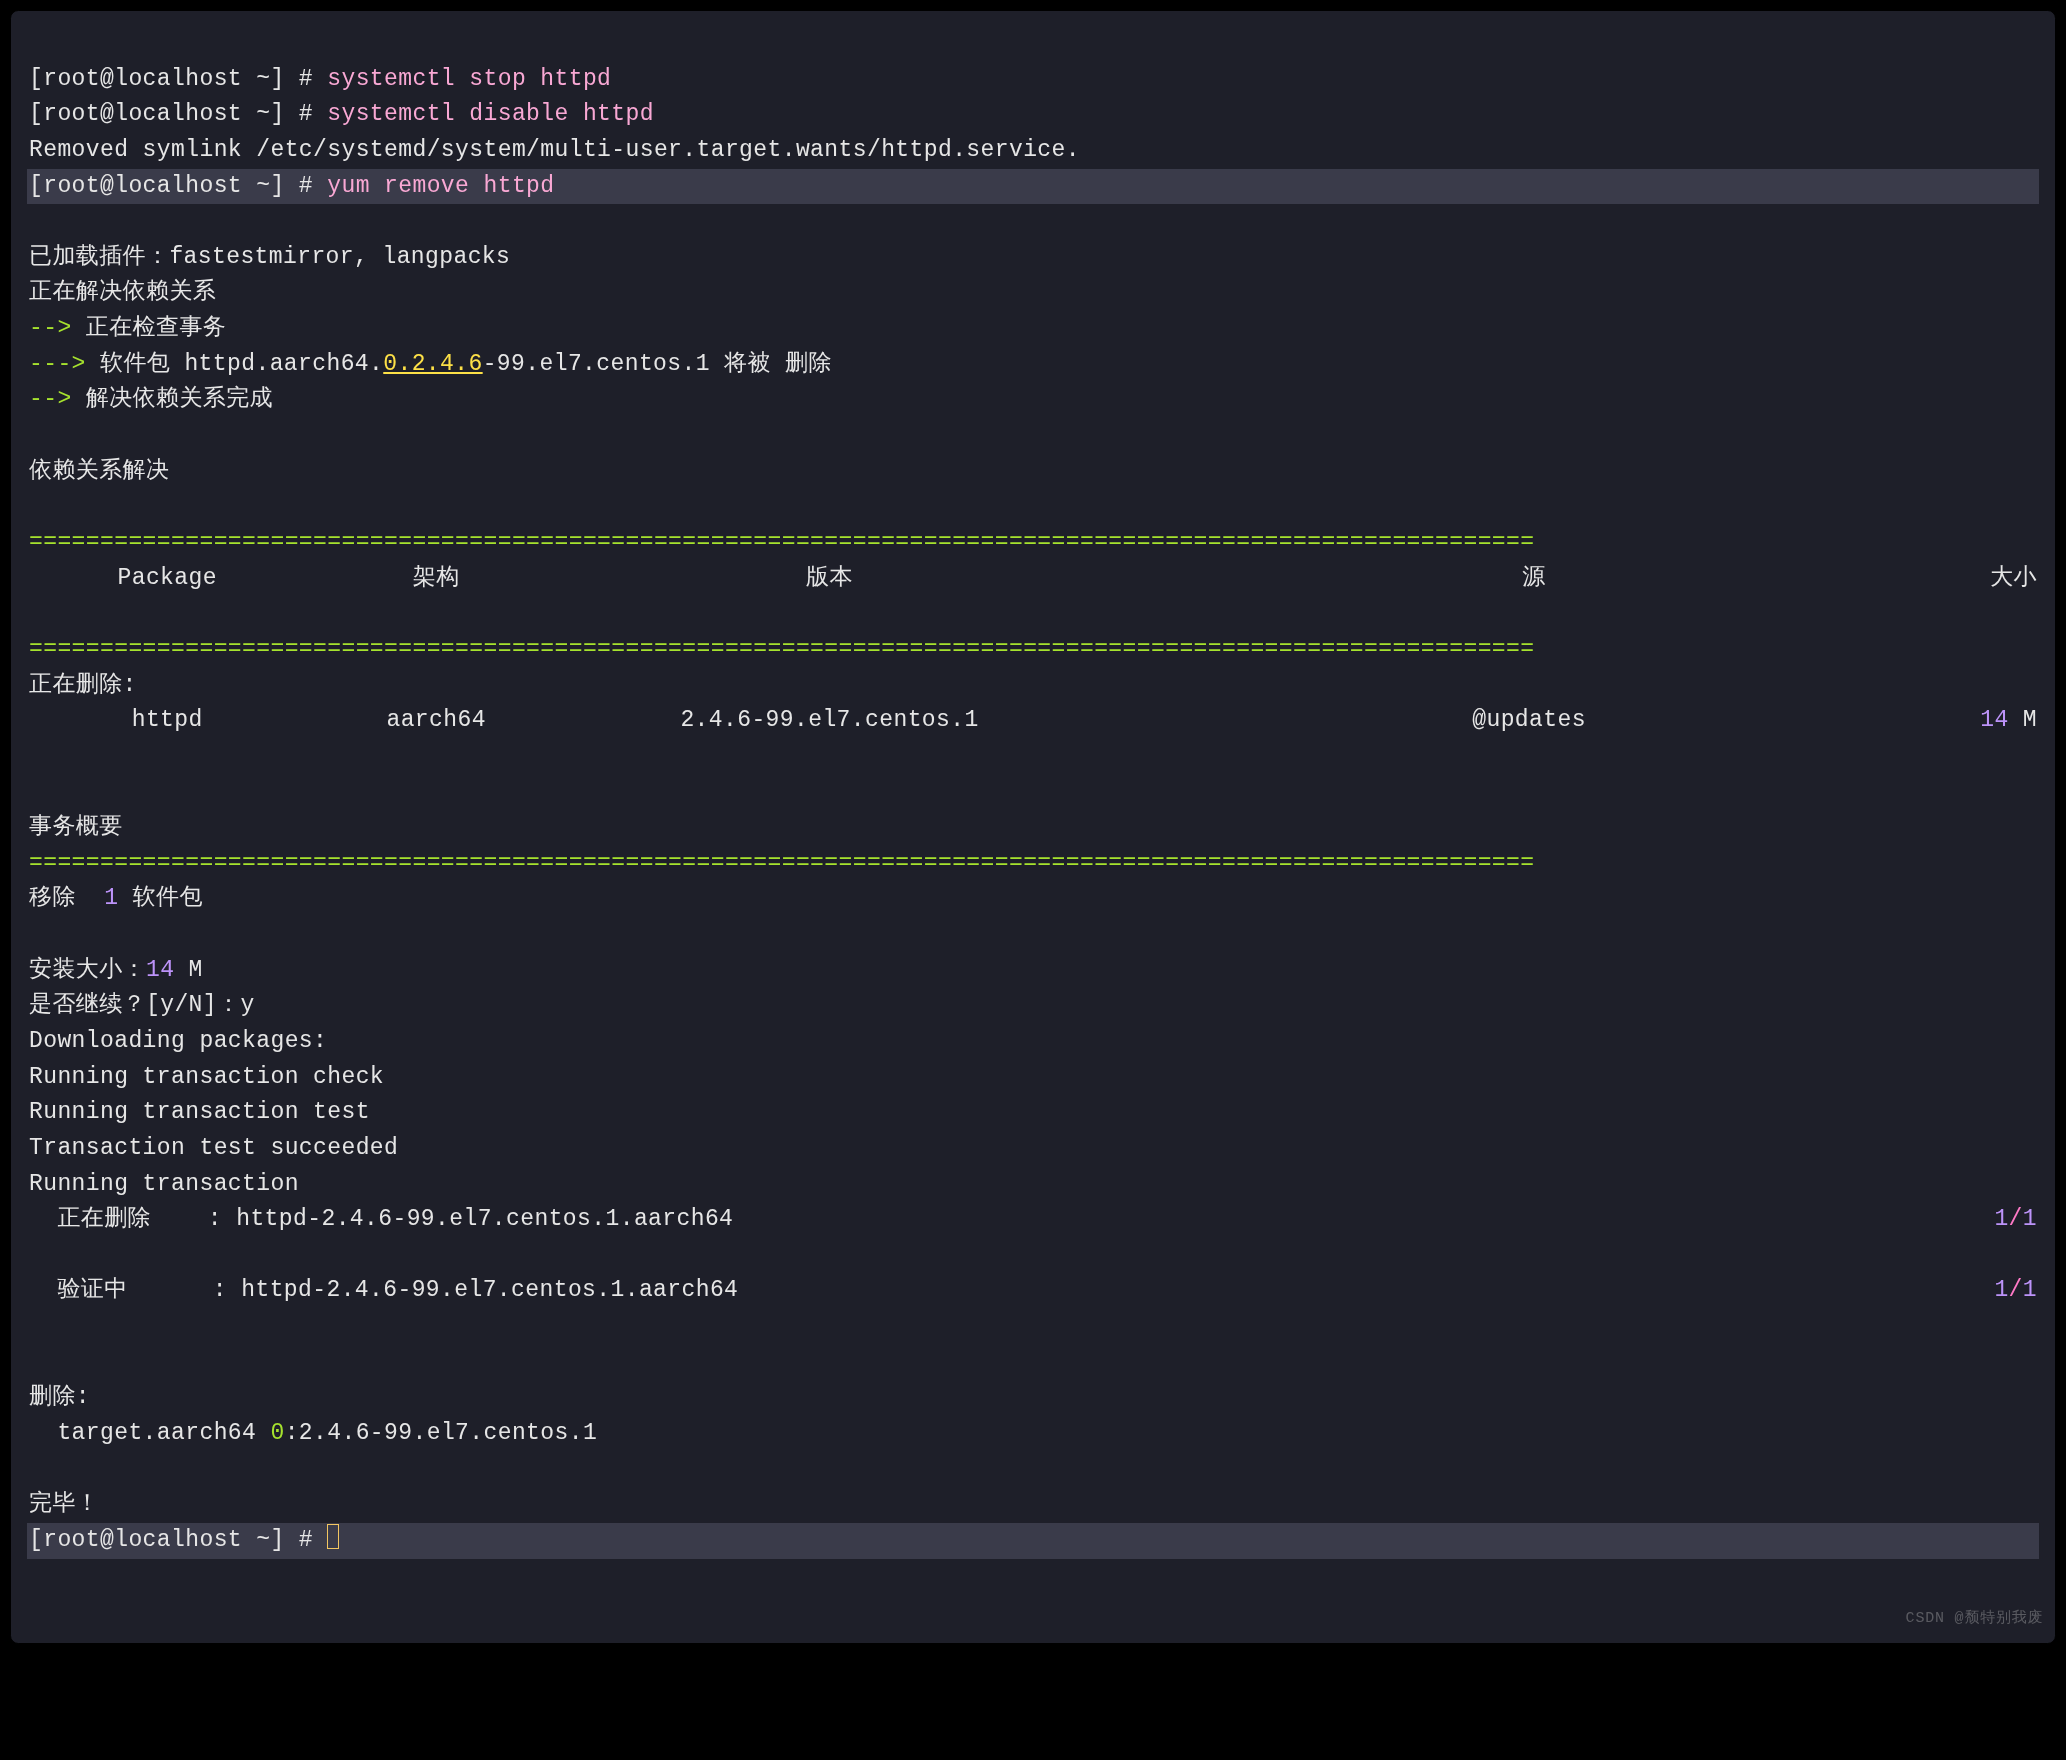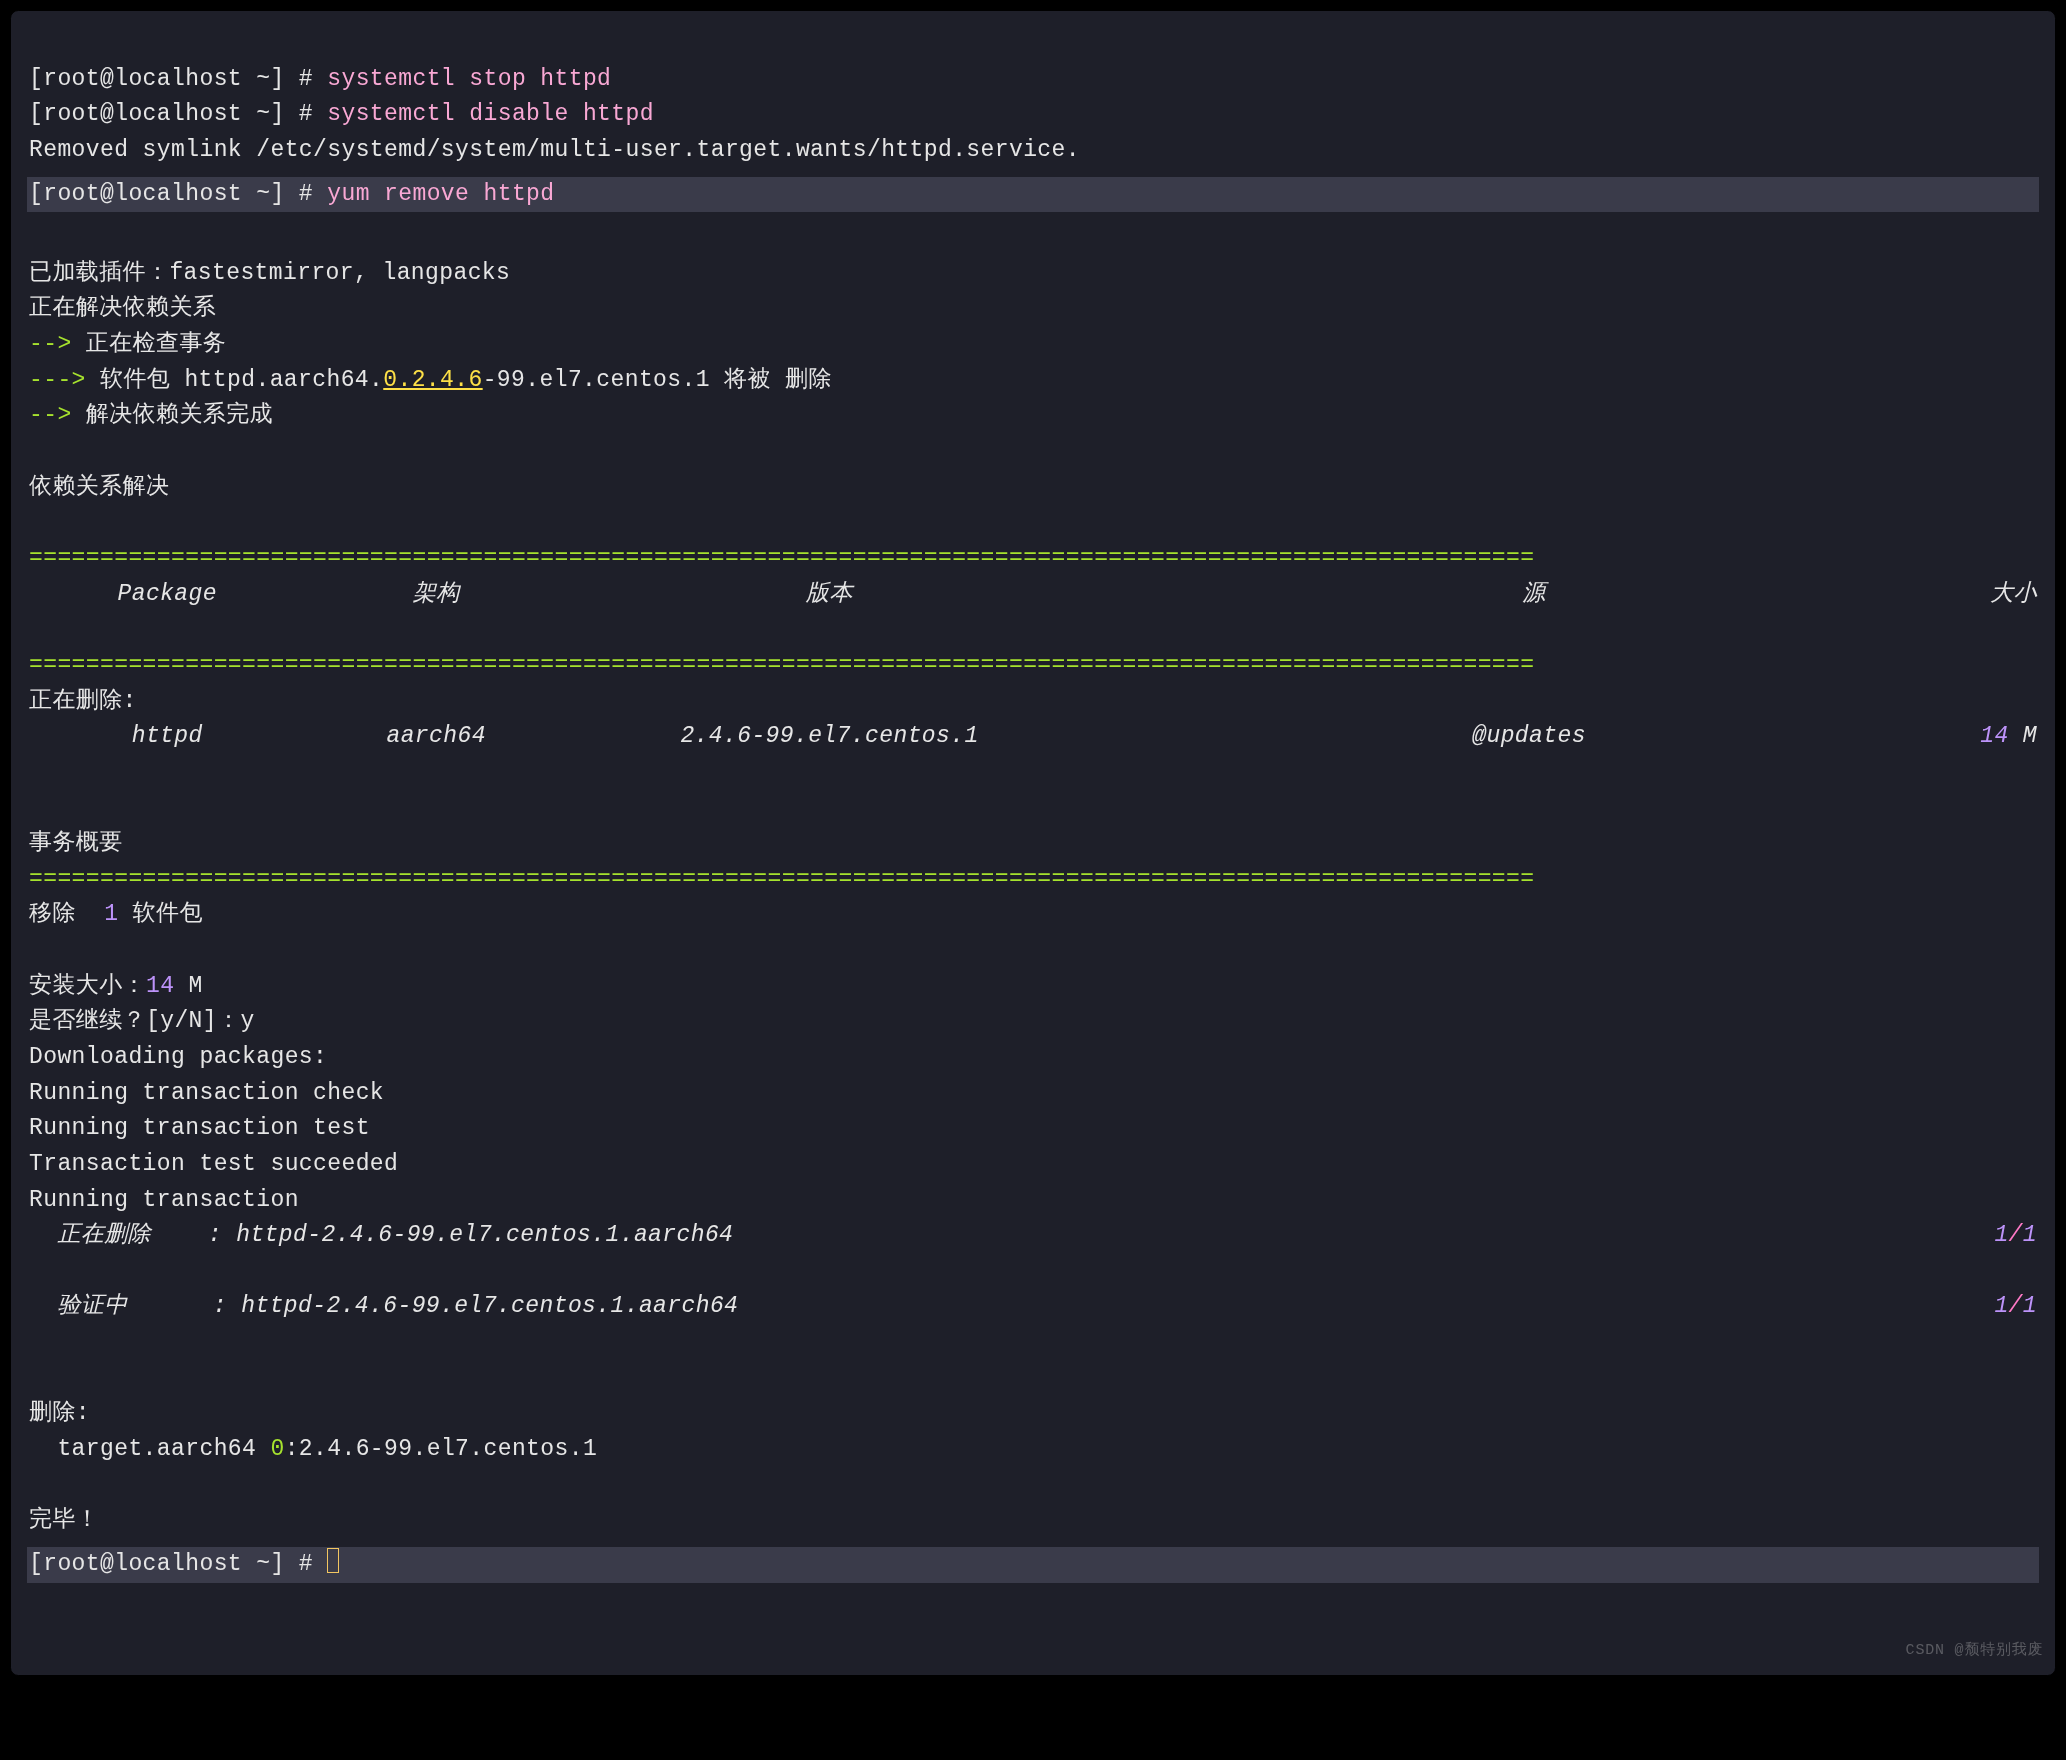--- a/index.html
+++ b/index.html
@@ -22,37 +22,37 @@
     position: relative;
   }
   .c-prompt  { color: #e6e6e6; }
   .c-hash    { color: #e6e6e6; }
   .c-cmd     { color: #f9a8d4; }      
   .c-white   { color: #e6e6e6; text-align: center; }
   .c-green   { color: #a6e22e; }      
   .c-grnlink { color: #fde047; text-decoration: underline; }
   .c-pink    { color: #ff79c6; }      
   .c-purple  { color: #bd93f9; }      
-  .hl-row    { background: #3a3b4a; display: block; padding: 0 1.7px; margin: 8px -1.7px; }
+  .hl-row    { background: #3a3b4a; display: block; padding: 0 1.7px; margin: 0 -1.7px; }
   .cursor {
     display: inline-block;
     width: 11.6px; height: 25px;
     border: 1.7px solid #f2c661;
     vertical-align: -3.3px;
   }
   .watermark {
     position: absolute;
     right: 11.6px; bottom: 13px;
     font-size: 15px;
     color: rgba(200,200,200,0.35);
     letter-spacing: 0.8px;
     white-space: nowrap;
   }
   .row { display: flex; }
-  .col { white-space: pre; font-style: italic; }
+  .col { white-space: pre; }
 </style>
 </head>
 <body>
 
 <div class="term">
 <span><span class="c-prompt">[root@localhost ~]</span><span class="c-hash"> <span>#</span> </span><span class="c-cmd">systemctl stop httpd</span></span>
 <span><span class="c-prompt">[root@localhost ~]</span><span class="c-hash"> <span>#</span> </span><span class="c-cmd">systemctl disable httpd</span></span>
 <span class="c-white">Removed symlink /etc/systemd/system/multi-user.target.wants/httpd.service.</span>
 <span class="hl-row"><span class="c-prompt">[root@localhost ~]</span><span class="c-hash"> <span>#</span> </span><span class="c-cmd">yum remove httpd</span></span>
 <span class="c-white">已加载插件：fastestmirror, langpacks</span>

